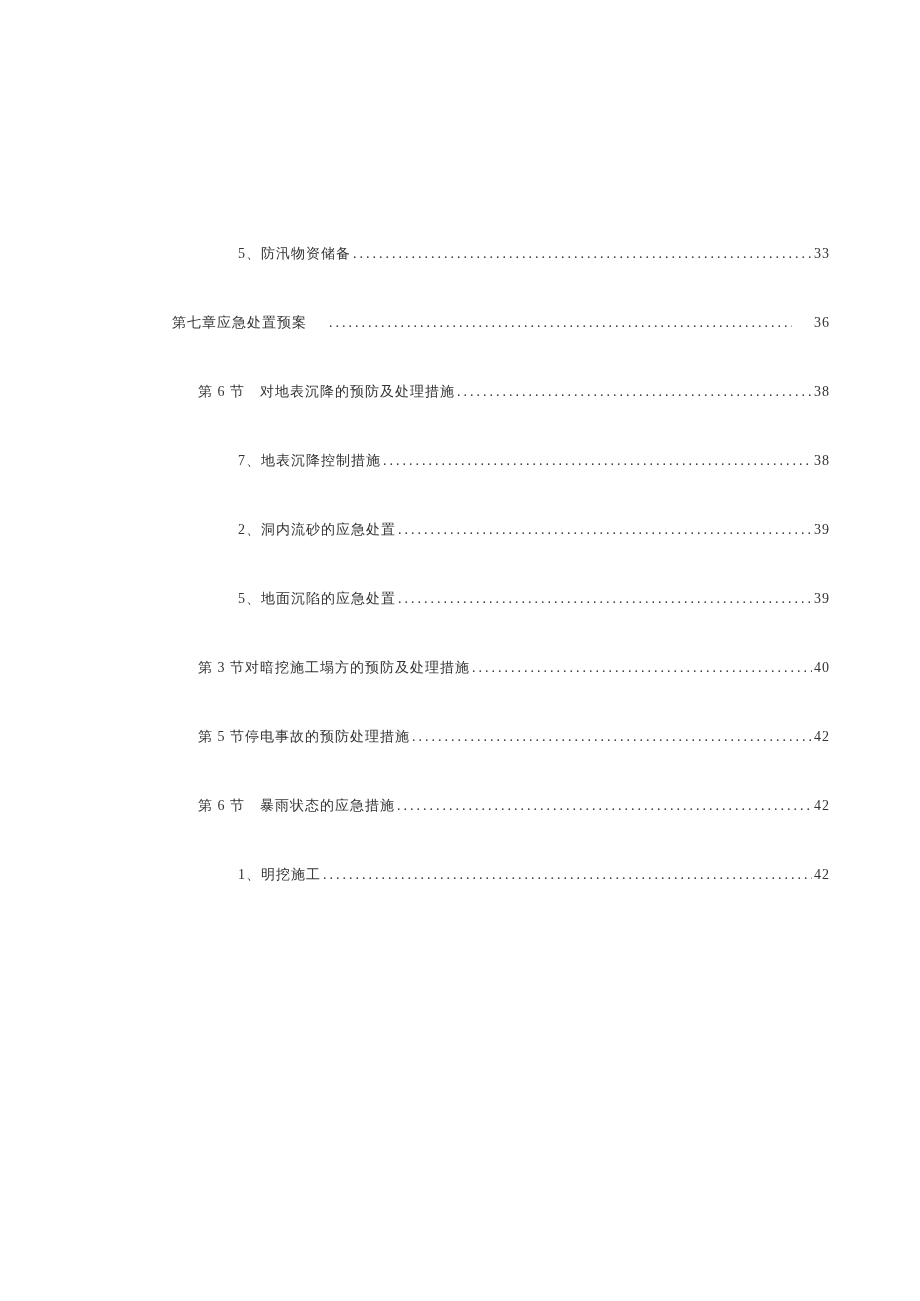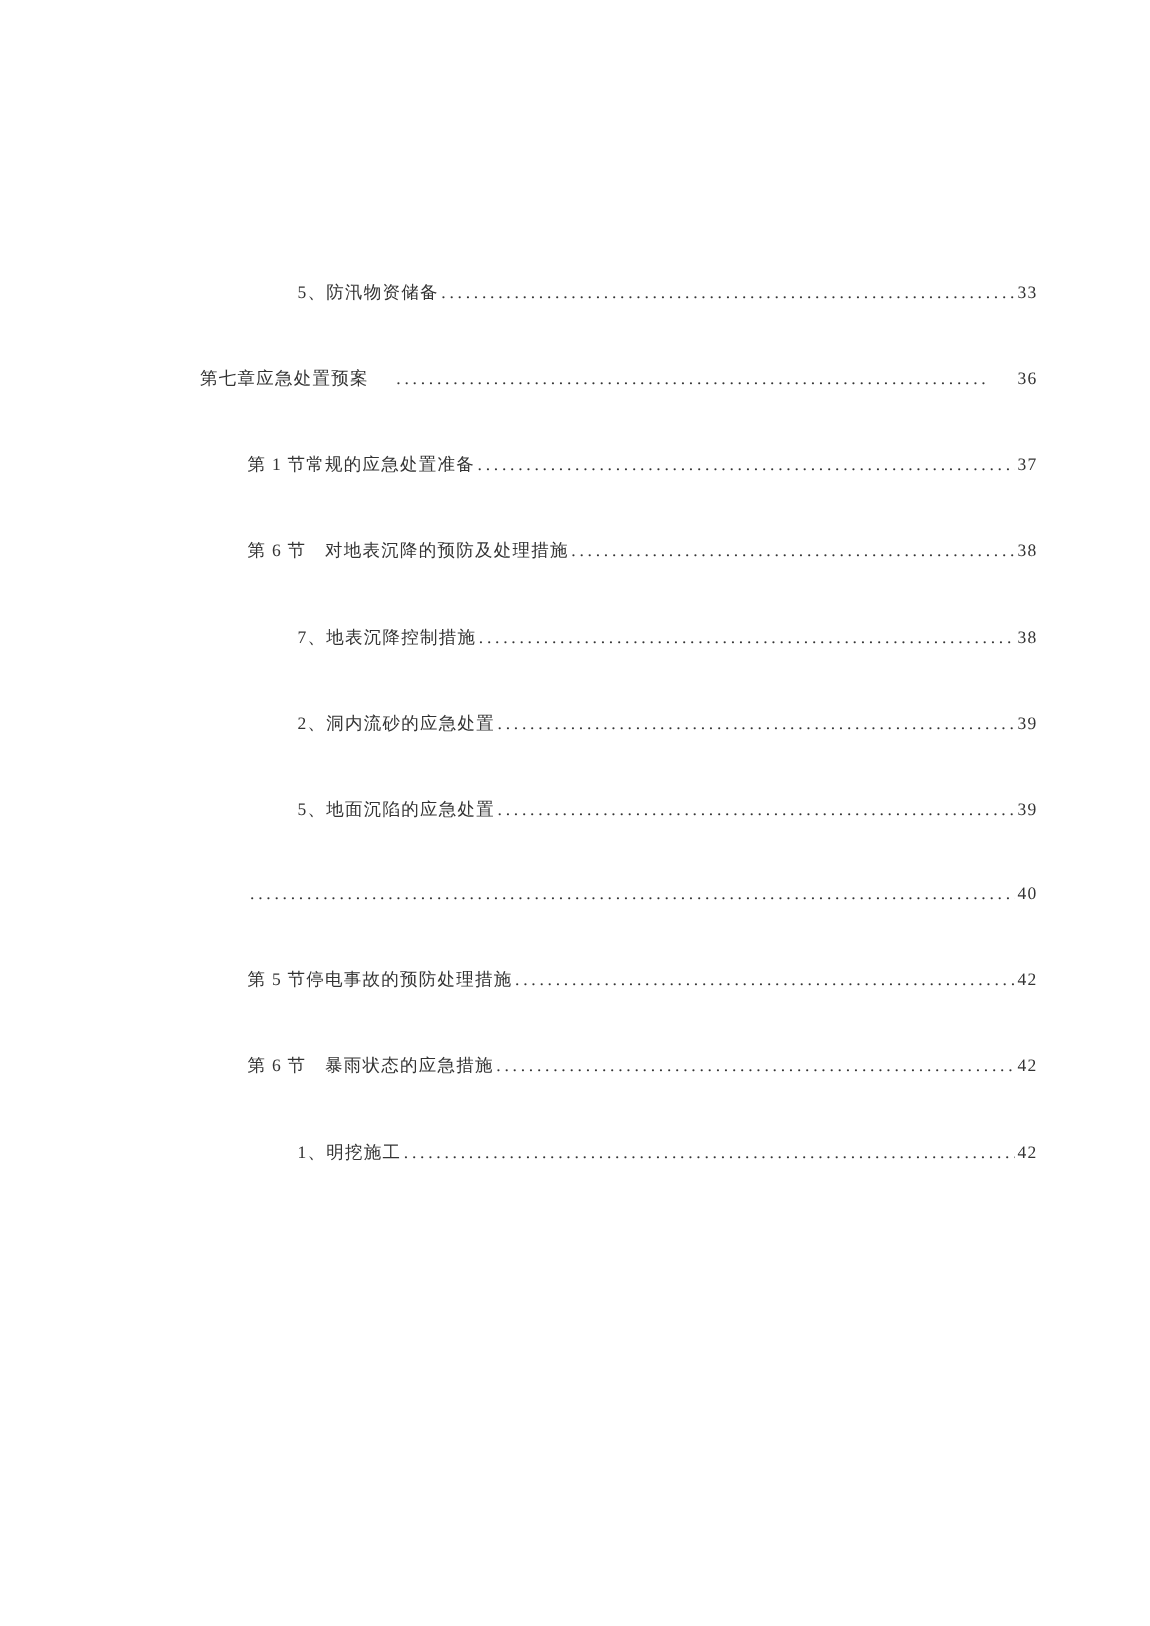--- a/index.html
+++ b/index.html
@@ -12,23 +12,23 @@
       padding: 225px 90px 0 160px;
     }
     .toc-entry {
       display: flex;
       align-items: baseline;
       margin-bottom: 51px;
       font-size: 14px;
       letter-spacing: 1px;
       white-space: nowrap;
     }
-    .toc-entry.level-0 { margin-left: 0; gap: 20px; }
+    .toc-entry.level-0 { margin-left: 12px; gap: 20px; }
     .toc-entry.level-1 { margin-left: 38px; }
-    .toc-entry.level-2 { margin-left: 78px; }
+    .toc-entry.level-2 { margin-left: 78px; margin-top: 20px; }
     .toc-label { flex: 0 0 auto; }
     .toc-dots {
       flex: 1 1 auto;
       overflow: hidden;
       letter-spacing: 3px;
       margin: 0 2px;
       color: #333333;
     }
     .toc-dots::before {
       content: "..................................................................................................................................";
@@ -44,45 +44,41 @@
       <span class="toc-label">5、防汛物资储备</span>
       <span class="toc-dots"></span>
       <span class="toc-page">33</span>
     </li>
     <li class="toc-entry level-0">
       <span class="toc-label">第七章应急处置预案</span>
       <span class="toc-dots"></span>
       <span class="toc-page">36</span>
     </li>
     <li class="toc-entry level-1">
-      <span class="toc-label">第 1 节常规的应急处置准备</span>
-      <span class="toc-dots"></span>
-      <span class="toc-page">37</span>
-    </li>
-    <li class="toc-entry level-1">
       <span class="toc-label">第 6 节　对地表沉降的预防及处理措施</span>
       <span class="toc-dots"></span>
       <span class="toc-page">38</span>
     </li>
     <li class="toc-entry level-2">
       <span class="toc-label">7、地表沉降控制措施</span>
       <span class="toc-dots"></span>
       <span class="toc-page">38</span>
     </li>
     <li class="toc-entry level-2">
       <span class="toc-label">2、洞内流砂的应急处置</span>
       <span class="toc-dots"></span>
       <span class="toc-page">39</span>
     </li>
     <li class="toc-entry level-2">
       <span class="toc-label">5、地面沉陷的应急处置</span>
       <span class="toc-dots"></span>
       <span class="toc-page">39</span>
     </li>
     <li class="toc-entry level-1">
+      <span class="toc-label">第 3 节对暗挖施工塌方的预防及处理措施</span>
       <span class="toc-dots"></span>
       <span class="toc-page">40</span>
     </li>
     <li class="toc-entry level-1">
       <span class="toc-label">第 5 节停电事故的预防处理措施</span>
       <span class="toc-dots"></span>
       <span class="toc-page">42</span>
     </li>
     <li class="toc-entry level-1">
       <span class="toc-label">第 6 节　暴雨状态的应急措施</span>

